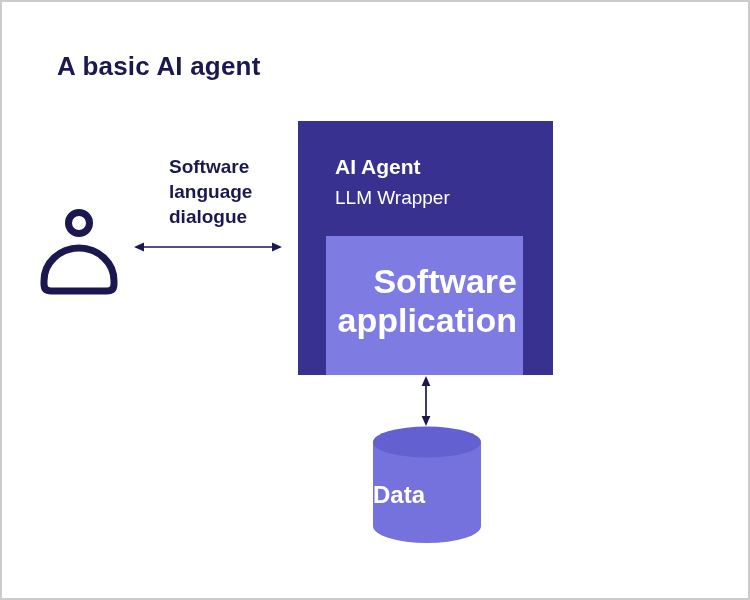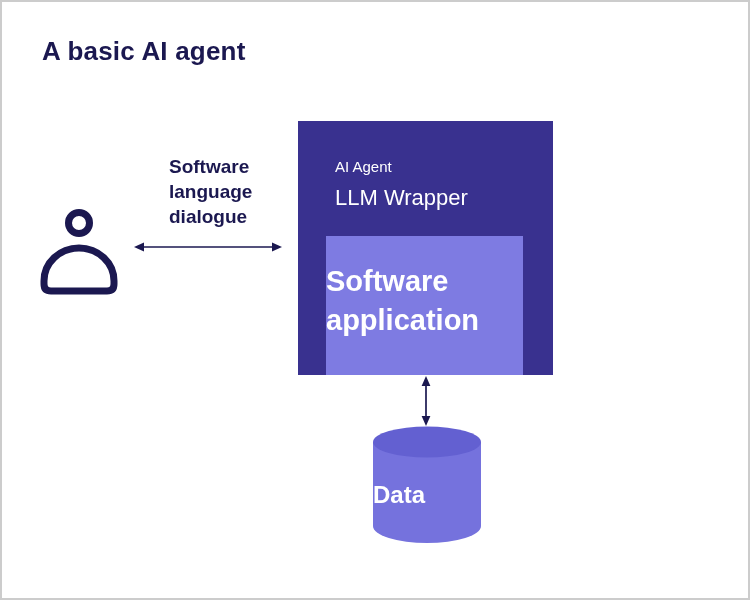--- a/index.html
+++ b/index.html
@@ -18,21 +18,21 @@
     overflow: hidden;
   }
   .page-title {
     position: absolute;
     left: 40px;
     top: 34px;
     font-size: 26px;
     font-weight: 700;
     letter-spacing: 0.2px;
     color: #1b1850;
-    margin: 0;
+    margin: 15px;
   }
   .person-icon {
     position: absolute;
     left: 38px;
     top: 202px;
   }
   .dialogue-label {
     position: absolute;
     left: 167px;
     top: 152px;
@@ -61,47 +61,48 @@
     background: #39318f;
     box-sizing: border-box;
   }
   .agent-text {
     position: absolute;
     left: 37px;
     top: 30px;
     color: #ffffff;
   }
   .agent-title {
-    font-size: 15px;
-    font-weight: 400;
+    font-size: 21px;
+    font-weight: 700;
     line-height: 31px;
   }
   .agent-subtitle {
-    font-size: 22px;
+    font-size: 19px;
     font-weight: 400;
     line-height: 31px;
   }
   .software-box {
     position: absolute;
     left: 28px;
     bottom: 0px;
     width: 197px;
     height: 139px;
     background: #7e7be2;
     box-sizing: border-box;
   }
   .software-label {
     position: absolute;
-    left: 0;
+    left: 8px;
     top: 26px;
     right: 6px;
-    font-size: 29px;
+    font-size: 34px;
     font-weight: 700;
     line-height: 39px;
     color: #ffffff;
+    text-align: right;
   }
   .cylinder {
     position: absolute;
     left: 371px;
     top: 424px;
   }
   .cylinder-label {
     position: absolute;
     left: 371px;
     top: 479px;

